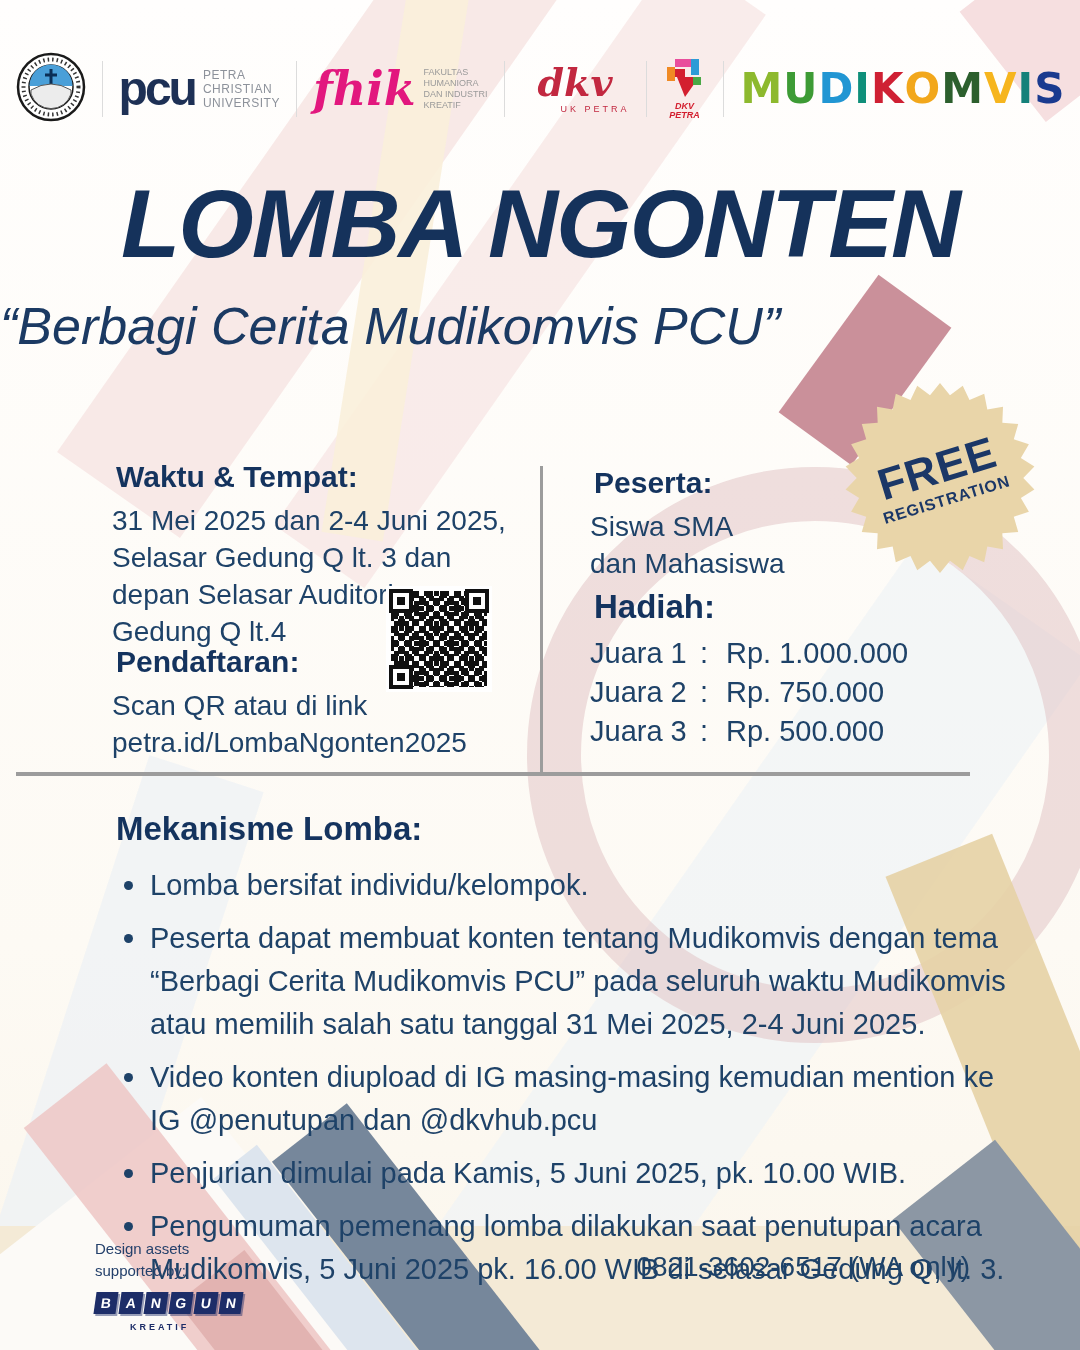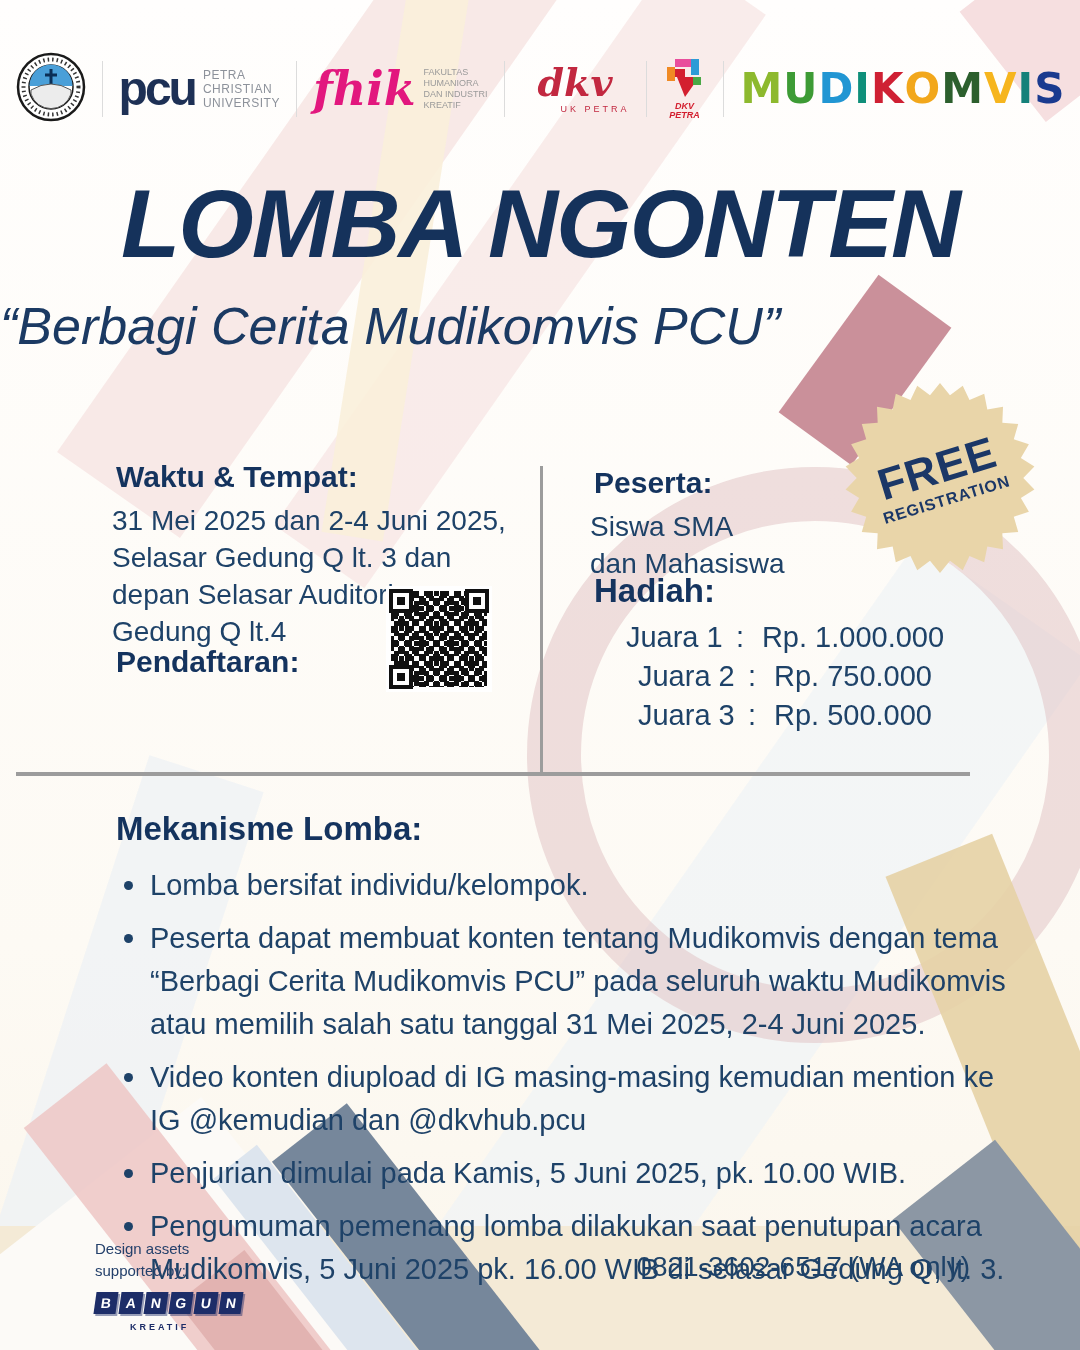--- a/index.html
+++ b/index.html
@@ -48,23 +48,23 @@
     font-style:italic;font-weight:bold;font-size:97px;letter-spacing:-2px;color:#15325b;}
   .subtitle{position:absolute;top:296px;left:0;width:100%;text-align:left;
     font-style:italic;font-size:52px;color:#1b3a63;}
   
   .heading{font-weight:bold;font-size:30px;margin:0 0 8px 4px;color:#14335e;}
   .body28{font-size:28px;line-height:37px;}
   .blk{position:absolute;}
   #waktu{left:112px;top:460px;width:430px;}
   #pendaftaran{left:112px;top:645px;width:430px;}
   #peserta{left:590px;top:466px;width:330px;}
-  #hadiah{left:590px;top:572px;width:390px;}
+  #hadiah{left:590px;top:588px;width:390px;}
   #hadiah .heading{font-size:33px;}
-  .hrow{display:flex;font-size:29px;line-height:39px;justify-content:center;}
+  .hrow{display:flex;font-size:29px;line-height:39px;}
   .hl{width:110px;}
   .hc{width:26px;}
   .vline{position:absolute;left:540px;top:466px;width:3px;height:308px;background:#9c9c9c;}
   .hline{position:absolute;left:16px;top:772px;width:954px;height:4px;background:#9c9c9c;}
   
   .qr{position:absolute;left:386px;top:586px;width:106px;height:106px;background:#fff;z-index:2;}
   .qr-pattern{position:absolute;inset:5px;
     background:
       repeating-conic-gradient(#101010 0% 25%, transparent 0% 50%) 0px 0px/14px 14px,
       repeating-conic-gradient(#101010 0% 25%, #ffffff 0% 50%) 3px 5px/10px 10px;}
@@ -184,20 +184,22 @@
     <div class="blk" id="waktu">
       <div class="heading">Waktu &amp; Tempat:</div>
       <div class="body28 pre">31 Mei 2025 dan 2-4 Juni 2025,
 Selasar Gedung Q lt. 3 dan
 depan Selasar Auditorium
 Gedung Q lt.4</div>
     </div>
 
     <div class="blk" id="pendaftaran">
       <div class="heading">Pendaftaran:</div>
+      <div class="body28 pre">Scan QR atau di link
+petra.id/LombaNgonten2025</div>
     </div>
 
     <div class="qr">
       <div class="qr-pattern"></div>
       <div class="finder f-tl"></div>
       <div class="finder f-tr"></div>
       <div class="finder f-bl"></div>
     </div>
 
     <div class="blk" id="peserta">
@@ -238,21 +240,21 @@
         <div class="badge-free">FREE</div>
         <div class="badge-reg">REGISTRATION</div>
       </div>
     </div>
 
     <div class="blk" id="mekanisme">
       <div class="heading">Mekanisme Lomba:</div>
       <ul>
           <li>Lomba bersifat individu/kelompok.</li>
           <li>Peserta dapat membuat konten tentang Mudikomvis dengan tema “Berbagi Cerita Mudikomvis PCU” pada seluruh waktu Mudikomvis atau memilih salah satu tanggal 31 Mei 2025, 2-4 Juni 2025.</li>
-          <li>Video konten diupload di IG masing-masing kemudian mention ke IG @kemudian dan @dkvhub.pcu</li>
+          <li>Video konten diupload di IG masing-masing kemudian mention ke IG @penutupan dan @dkvhub.pcu</li>
           <li>Penjurian dimulai pada Kamis, 5 Juni 2025, pk. 10.00 WIB.</li>
           <li>Pengumuman pemenang lomba dilakukan saat penutupan acara Mudikomvis, 5 Juni 2025 pk. 16.00 WIB di selasar Gedung Q, lt. 3.</li>
         </ul>
     </div>
 
     <div class="blk pre" id="credit">Design assets
 supported by:</div>
     <div class="bangun">
         <span>B</span>
         <span>A</span>

